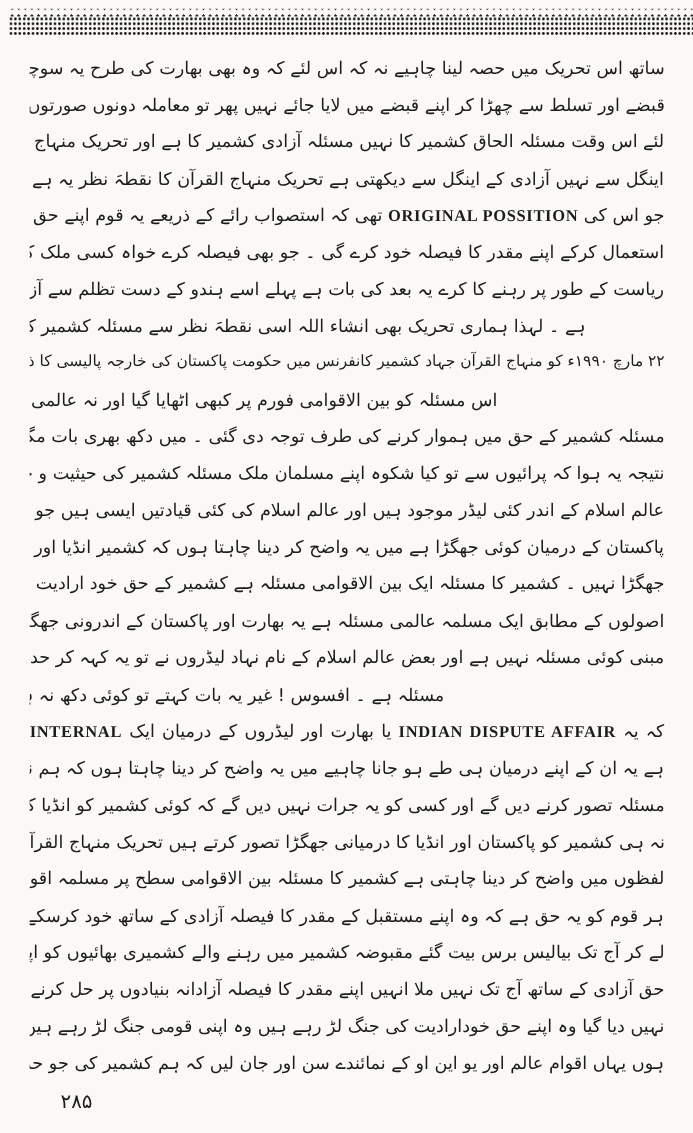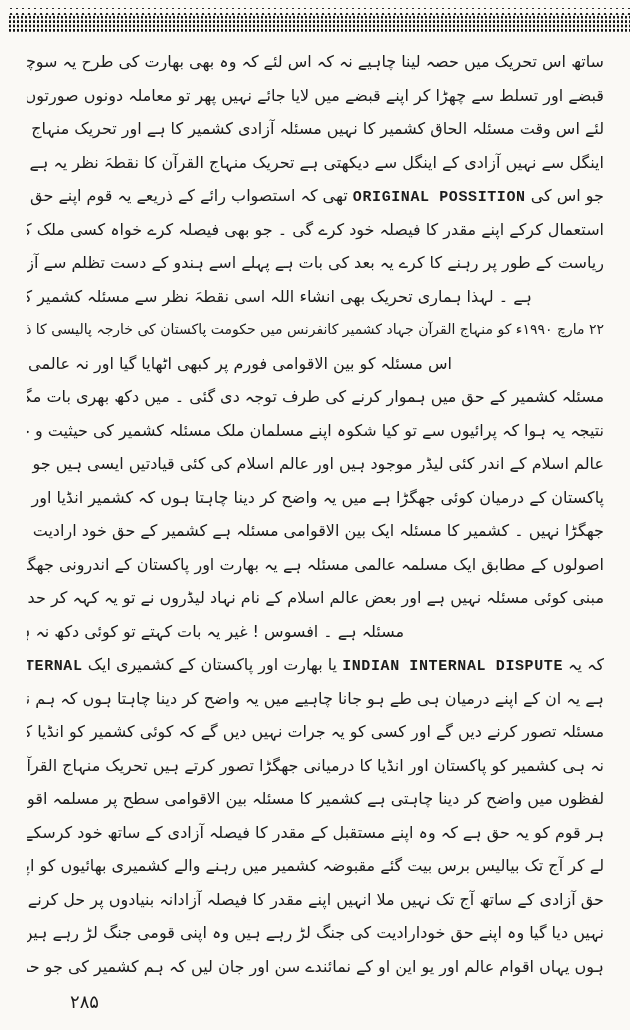--- a/index.html
+++ b/index.html
@@ -47,30 +47,30 @@
     overflow:hidden;
     text-align:justify;
     text-align-last:justify;
     text-justify:inter-word;
   }
   .line.l8{padding-right:72px;padding-left:26px;}
   .line.l9{font-size:14px;letter-spacing:-0.3px;}
   .line.l10{padding-right:152px;}
   .line.l18{padding-right:200px;padding-left:10px;}
   .seg-en{
-    font-family:Liberation Mono, monospace;
+    font-family:Liberation Serif, serif;
     font-weight:bold;
     font-size:15px;
     letter-spacing:0.6px;
     unicode-bidi:embed;
   }
   .seg-ur{unicode-bidi:embed;}
   .page-number{
     position:absolute;
-    left:70px;top:991px;
+    left:55px;top:991px;
     font-size:18px;
     font-weight:500;
     letter-spacing:1px;
   }
 </style>
 </head>
 <body>
 
 <div class="page">
 
@@ -91,21 +91,21 @@
     <div class="line l9">۲۲ مارچ ۱۹۹۰ء کو منہاج القرآن جہاد کشمیر کانفرنس میں حکومت پاکستان کی خارجہ پالیسی کا ذکر کرتے ہوئے فرمایا : ۔</div>
     <div class="line l10">اس مسئلہ کو بین الاقوامی فورم پر کبھی اٹھایا گیا   اور نہ عالمی رائے عامہ کو</div>
     <div class="line">مسئلہ کشمیر کے حق میں ہموار کرنے کی طرف توجہ دی گئی ۔ میں دکھ بھری بات مگر تلخ حقیقت عرض کر رہا ہوں ۔</div>
     <div class="line">نتیجہ یہ ہوا کہ پرائیوں سے تو کیا شکوہ اپنے مسلمان ملک مسئلہ کشمیر کی حیثیت و حقیقت سے واقف نہ رہے اور آج</div>
     <div class="line">عالم اسلام کے اندر کئی لیڈر موجود ہیں اور عالم اسلام کی کئی قیادتیں ایسی ہیں جو یہ سمجھتی ہیں کہ کشمیر فقط انڈیا اور</div>
     <div class="line">پاکستان کے درمیان کوئی جھگڑا ہے میں یہ واضح کر دینا چاہتا ہوں کہ کشمیر انڈیا اور پاکستان کے درمیان ہرگز کوئی</div>
     <div class="line">جھگڑا نہیں ۔ کشمیر کا مسئلہ ایک بین الاقوامی مسئلہ ہے کشمیر کے حق خود ارادیت اور حق آزادی بین الاقوامی</div>
     <div class="line">اصولوں کے مطابق ایک مسلمہ عالمی مسئلہ ہے یہ بھارت اور پاکستان کے اندرونی جھگڑوں اور اندرونی اختلافات پر</div>
     <div class="line">مبنی کوئی مسئلہ نہیں ہے اور بعض عالم اسلام کے نام نہاد لیڈروں نے تو یہ کہہ کر حد کر دی کہ کشمیر بھارت کا اندرونی</div>
     <div class="line l18">مسئلہ ہے ۔ افسوس ! غیر یہ بات کہتے تو کوئی دکھ نہ ہوتا مگر یہاں اپنے یہ کہنے لگے ۔</div>
-    <div class="line"><span class="seg-ur">کہ یہ </span><span class="seg-en">INDIAN INTERNAL DISPUTE</span><span class="seg-ur"> یا بھارت اور پاکستان کے کشمیری ایک </span><span class="seg-en">INTERNAL</span></div>
+    <div class="line"><span class="seg-ur">کہ یہ </span><span class="seg-en">INDIAN DISPUTE AFFAIR</span><span class="seg-ur"> یا بھارت اور لیڈروں کے درمیان ایک </span><span class="seg-en">INTERNAL</span></div>
     <div class="line">ہے یہ ان کے اپنے درمیان ہی طے ہو جانا چاہیے میں یہ واضح کر دینا چاہتا ہوں کہ ہم نہ تو کشمیر کو انڈیا کا اندرونی</div>
     <div class="line">مسئلہ تصور کرنے دیں گے اور کسی کو یہ جرات نہیں دیں گے کہ کوئی کشمیر کو انڈیا کا اندرونی مسئلہ ثابت کرے اور</div>
     <div class="line">نہ ہی کشمیر کو پاکستان اور انڈیا کا درمیانی جھگڑا تصور کرتے ہیں تحریک منہاج القرآن دو ٹوک طریقے سے واشگاف</div>
     <div class="line">لفظوں میں واضح کر دینا چاہتی ہے کشمیر کا مسئلہ بین الاقوامی سطح پر مسلمہ اقوام کے حق خود ارادیت کا مسئلہ ہے ۔</div>
     <div class="line">ہر قوم کو یہ حق ہے کہ وہ اپنے مستقبل کے مقدر کا فیصلہ آزادی کے ساتھ خود کرسکے کشمیری قوم کو ۱۹۴۷ء سے</div>
     <div class="line">لے کر آج تک بیالیس برس بیت گئے مقبوضہ کشمیر میں رہنے والے کشمیری بھائیوں کو اپنے مستقبل کا تعین کرنے کا</div>
     <div class="line">حق آزادی کے ساتھ آج تک نہیں ملا انہیں اپنے مقدر کا فیصلہ آزادانہ بنیادوں پر حل کرنے کا فیصلہ آج تک</div>
     <div class="line">نہیں دیا گیا وہ اپنے حق خودارادیت کی جنگ لڑ رہے ہیں وہ اپنی قومی جنگ لڑ رہے ہیں اور یہ واضح کر دینا چاہتا</div>
     <div class="line">ہوں یہاں اقوام عالم اور یو این او کے نمائندے سن اور جان لیں کہ ہم کشمیر کی جو حمایت کرتے ہیں اور آزادی</div>
   </div>

